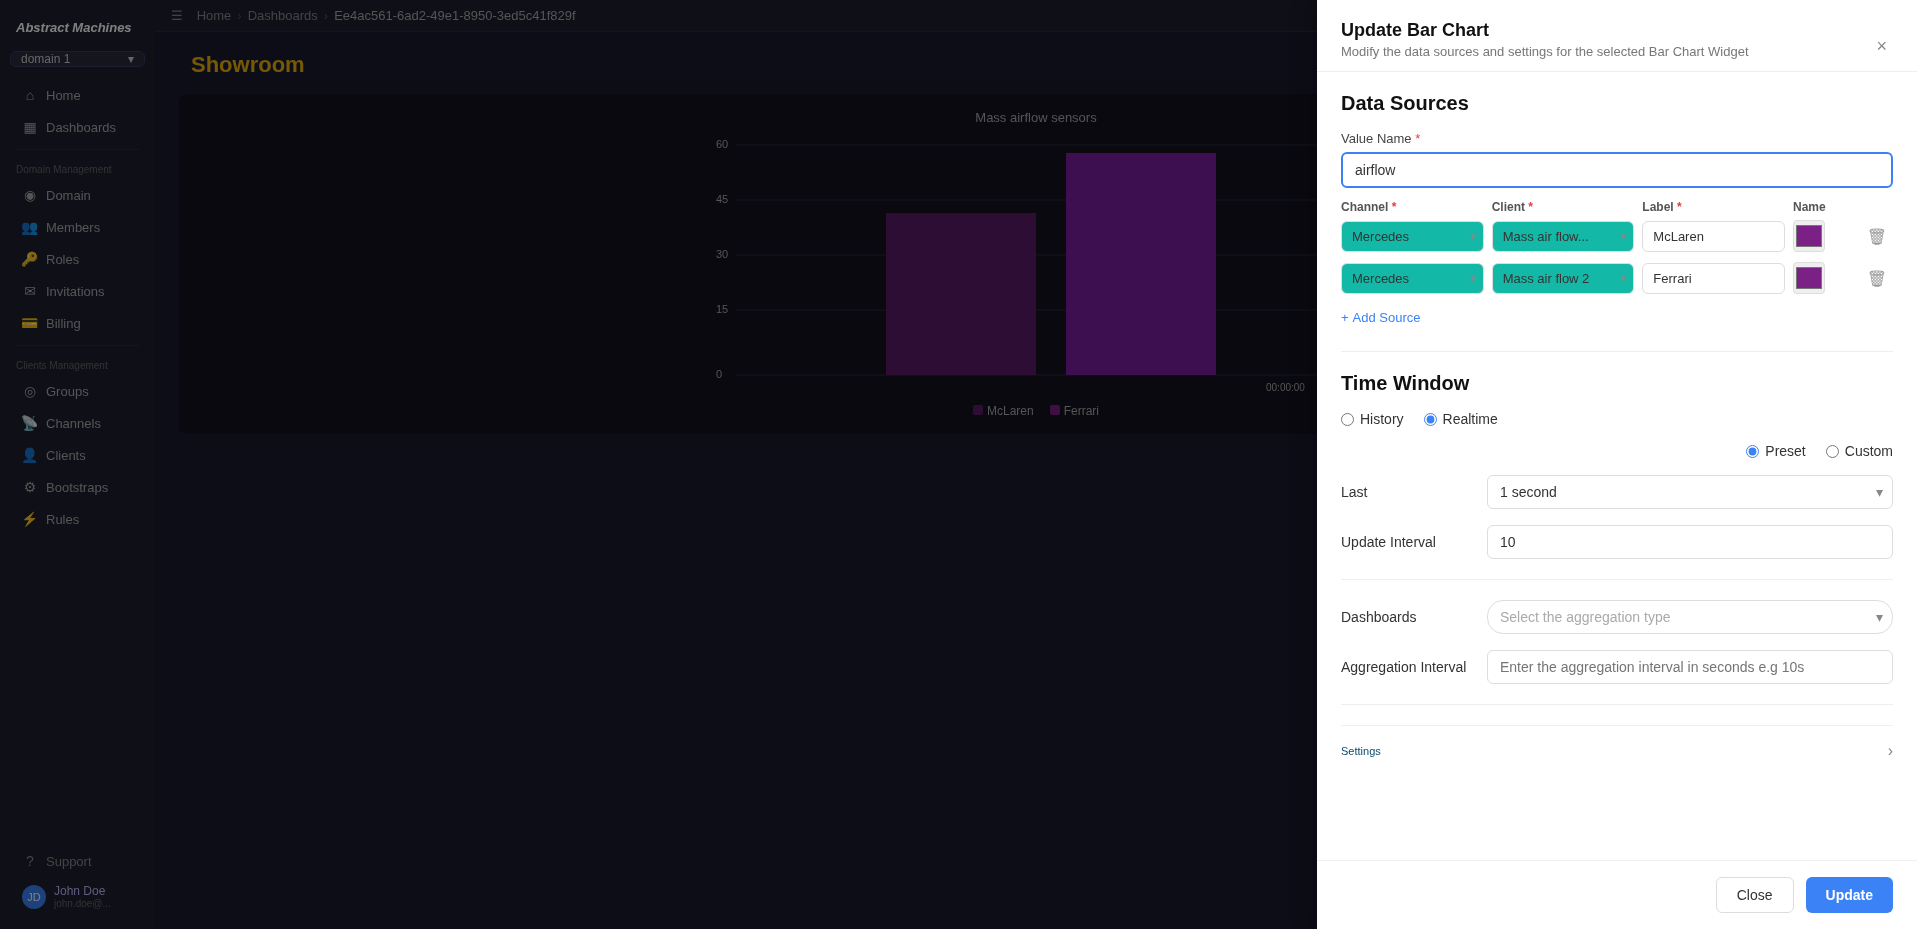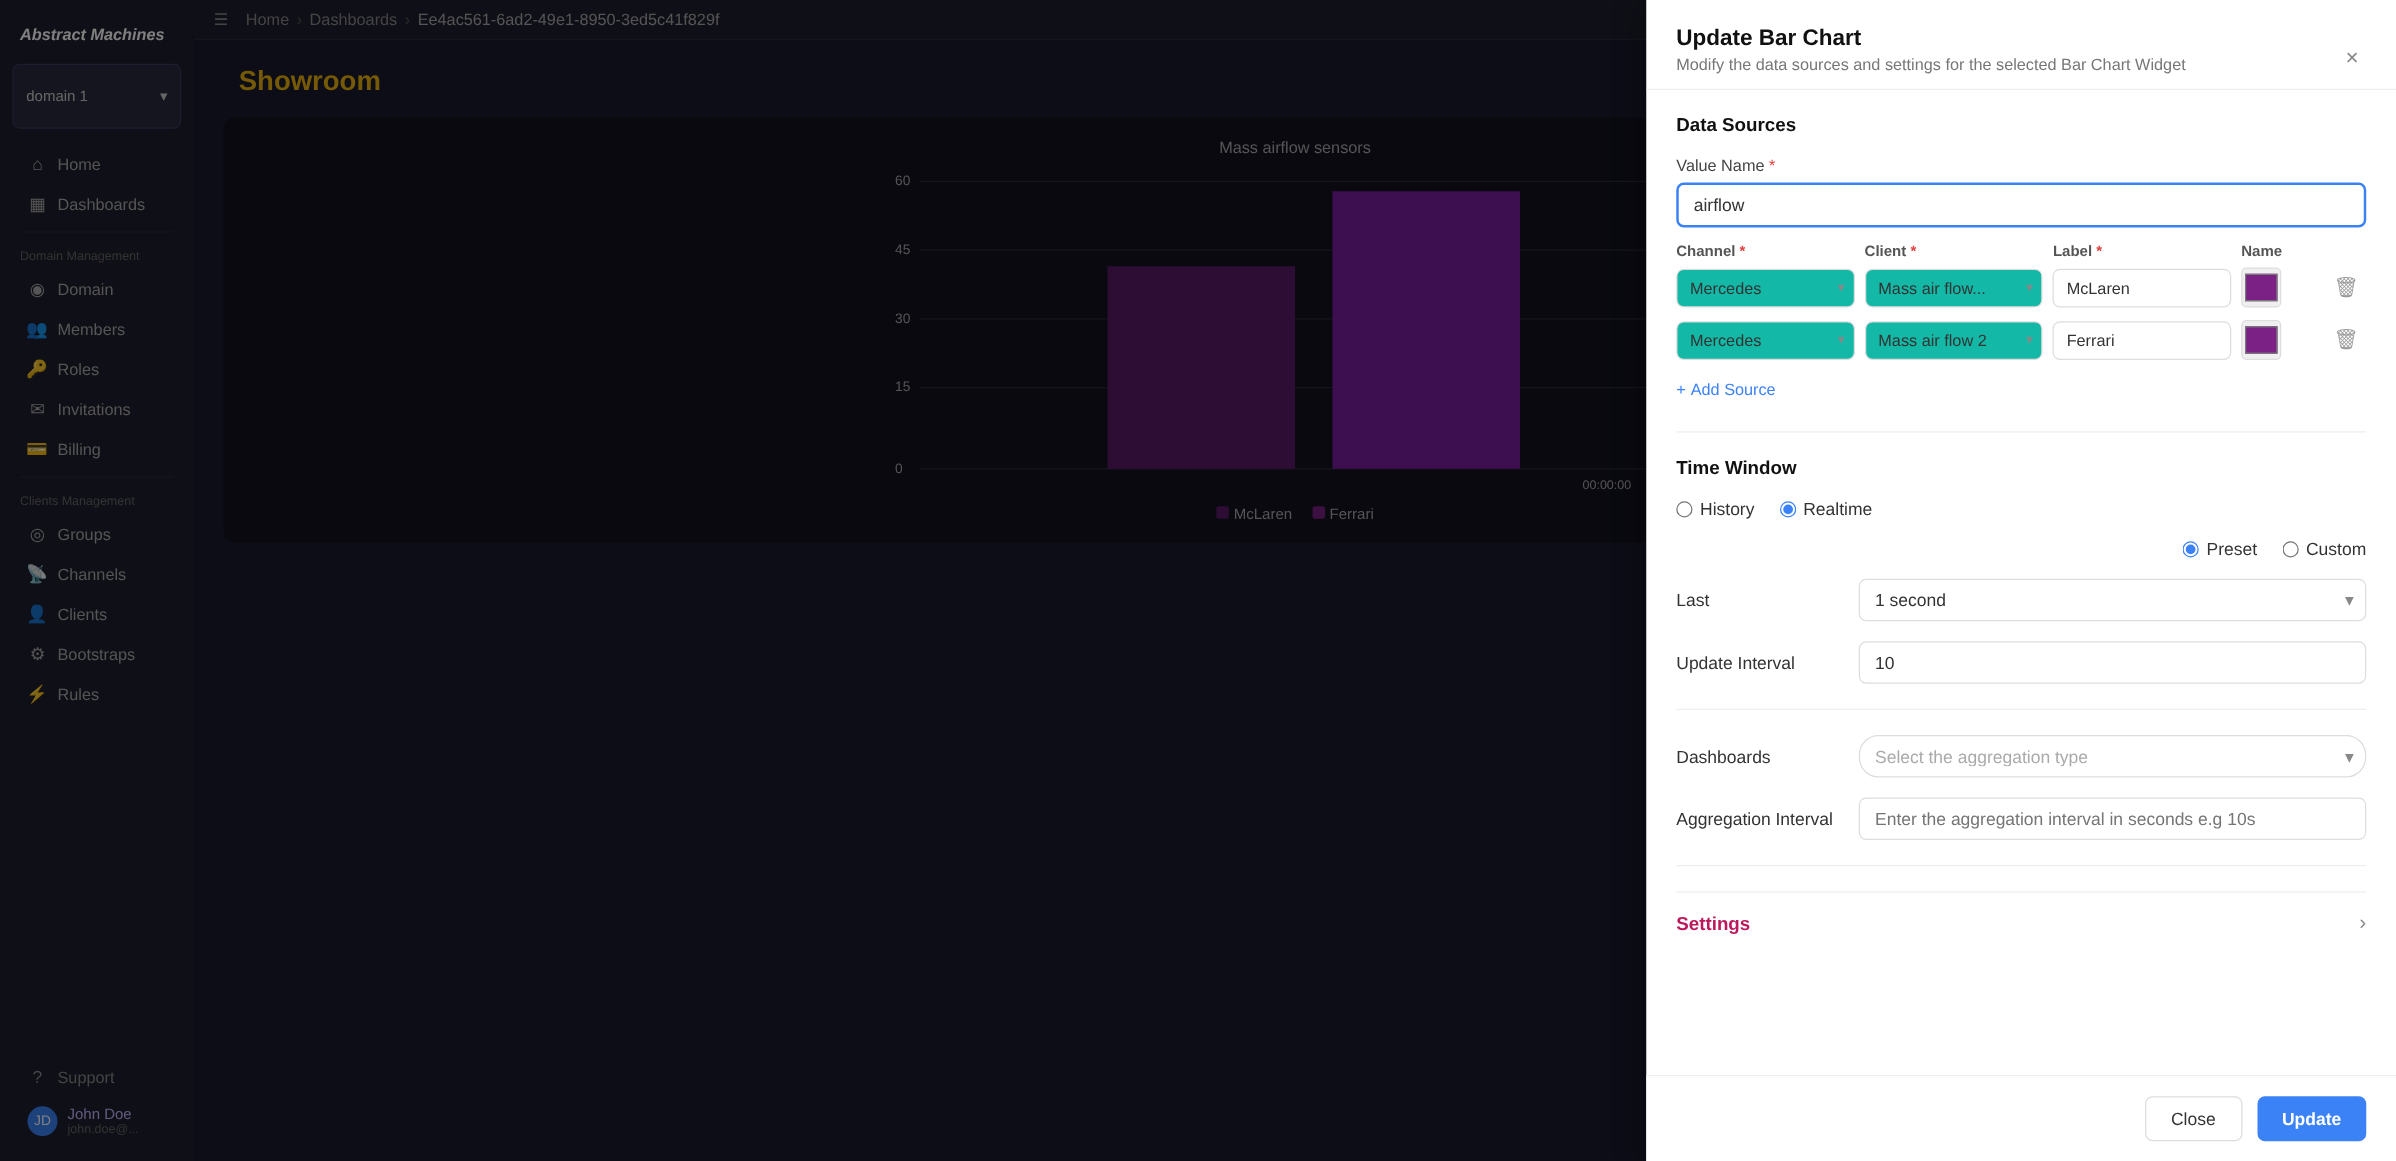--- a/index.html
+++ b/index.html
@@ -1,21 +1,21 @@
 <!DOCTYPE html>
 <html><head>
   <meta charset="utf-8">
   <style>
     * { box-sizing: border-box; margin: 0; padding: 0; }
     body { font-family: -apple-system, BlinkMacSystemFont, 'Segoe UI', sans-serif; background: #1a1a2e; color: #333; font-size: 14px; display: flex; height: 929px; width: 1917px; overflow: hidden; }
 
     
     .sidebar { width: 155px; background: #1e1e2e; color: #ccc; display: flex; flex-direction: column; padding: 12px 0; flex-shrink: 0; }
     .sidebar-logo { padding: 8px 16px 16px; color: #fff; font-size: 13px; font-style: italic; font-weight: 600; }
-    .sidebar-domain-select { margin: 0 10px 12px; background: #2a2a3e; border: 1px solid #3a3a5e; border-radius: 6px; padding: 18px 10px; color: #ccc; font-size: 12px; display: flex; align-items: center; justify-content: space-between; cursor: pointer; }
+    .sidebar-domain-select { margin: 0 10px 12px; background: #2a2a3e; border: 1px solid #3a3a5e; border-radius: 6px; padding: 0 10px; color: #ccc; font-size: 12px; display: flex; align-items: center; justify-content: space-between; cursor: pointer; }
     .sidebar-section-label { font-size: 10px; color: #666; padding: 8px 16px 4px; text-transform: none; letter-spacing: 0; }
     .sidebar-divider { border: none; border-top: 1px solid #2a2a3e; margin: 6px 16px; }
     .sidebar-item { display: flex; align-items: center; gap: 8px; padding: 7px 16px; cursor: pointer; color: #aaa; font-size: 13px; border-radius: 4px; margin: 1px 6px; }
     .sidebar-item .icon { width: 16px; height: 16px; display: flex; align-items: center; justify-content: center; font-size: 14px; }
     .sidebar-bottom { margin-top: auto; }
     .sidebar-bottom .sidebar-item { color: #888; }
 
     
     .main { flex: 1; display: flex; flex-direction: column; background: #1a1a2e; overflow: hidden; }
     .topbar { background: #1e1e2e; border-bottom: 1px solid #2a2a3e; padding: 8px 16px; display: flex; align-items: center; gap: 6px; color: #888; font-size: 13px; }
@@ -35,21 +35,21 @@
 
     
     .overlay { position: fixed; top: 0; left: 0; right: 0; bottom: 0; background: rgba(0,0,0,0.5); z-index: 100; }
     .modal { position: fixed; top: 0; right: 0; width: 600px; height: 100vh; background: #fff; z-index: 101; display: flex; flex-direction: column; box-shadow: -4px 0 24px rgba(0,0,0,0.3); overflow-y: auto; }
     .modal-header { padding: 20px 24px 12px; border-bottom: 1px solid #eee; display: flex; justify-content: space-between; align-items: flex-end; }
     .modal-title { font-size: 18px; font-weight: 700; color: #111; }
     .modal-subtitle { font-size: 13px; color: #777; margin-top: 3px; }
     .modal-close { background: none; border: none; font-size: 18px; cursor: pointer; color: #888; padding: 2px 6px; }
 
     .modal-body { flex: 1; padding: 20px 24px; overflow-y: auto; }
-    .section-title { font-size: 15px; font-weight: 700; color: #111; margin-bottom: 16px; }
+    .section-title { font-size: 20px; font-weight: 700; color: #111; margin-bottom: 16px; }
 
     .form-label { font-size: 13px; font-weight: 500; color: #444; margin-bottom: 6px; display: block; }
     .required-star { color: #e53e3e; }
     .form-input { width: 100%; border: 2px solid #3b82f6; border-radius: 6px; padding: 8px 12px; font-size: 14px; color: #333; background: #fff; }
     .form-input-plain { width: 100%; border: 1px solid #ddd; border-radius: 6px; padding: 8px 12px; font-size: 14px; color: #333; background: #fff; }
     .form-input-placeholder { color: #aaa; }
 
     .sources-table { width: 100%; margin-top: 12px; }
     .sources-header { display: grid; grid-template-columns: 1fr 1fr 1fr 60px 32px; gap: 8px; padding-bottom: 6px; }
     .sources-header-cell { font-size: 12px; font-weight: 600; color: #555; }
@@ -77,21 +77,21 @@
 
     .select-full { width: 100%; border: 1px solid #ddd; border-radius: 6px; padding: 8px 28px 8px 12px; font-size: 14px; color: #333; background: #fff; appearance: none; cursor: pointer; }
     .select-full-wrapper { position: relative; flex: 1; }
     .select-full-wrapper::after { content: '▾'; position: absolute; right: 10px; top: 50%; transform: translateY(-50%); pointer-events: none; color: #888; }
 
     .aggregation-select-wrapper { position: relative; flex: 1; }
     .aggregation-select-wrapper::after { content: '▾'; position: absolute; right: 10px; top: 50%; transform: translateY(-50%); pointer-events: none; color: #888; }
     .aggregation-select { width: 100%; border: 1px solid #ddd; border-radius: 16px; padding: 8px 28px 8px 12px; font-size: 14px; color: #aaa; background: #fff; appearance: none; cursor: pointer; }
 
     .settings-row { display: flex; align-items: center; justify-content: space-between; padding: 16px 0; border-top: 1px solid #eee; cursor: pointer; }
-    .settings-row-title { font-size: 15px; font-weight: 700; color: #be185d; }
+    .settings-row-title { font-size: 11px; font-weight: 400; color: #0c4a6e; }
     .settings-chevron { color: #888; font-size: 16px; }
 
     .modal-footer { padding: 16px 24px; border-top: 1px solid #eee; display: flex; justify-content: flex-end; gap: 12px; background: #fff; }
     .btn-close { background: #fff; border: 1px solid #ddd; border-radius: 6px; padding: 9px 20px; font-size: 14px; font-weight: 500; color: #333; cursor: pointer; }
     .btn-update { background: #3b82f6; border: none; border-radius: 6px; padding: 9px 20px; font-size: 14px; font-weight: 600; color: #fff; cursor: pointer; }
   </style>
 </head>
 <body>
 
 <div class="sidebar">

